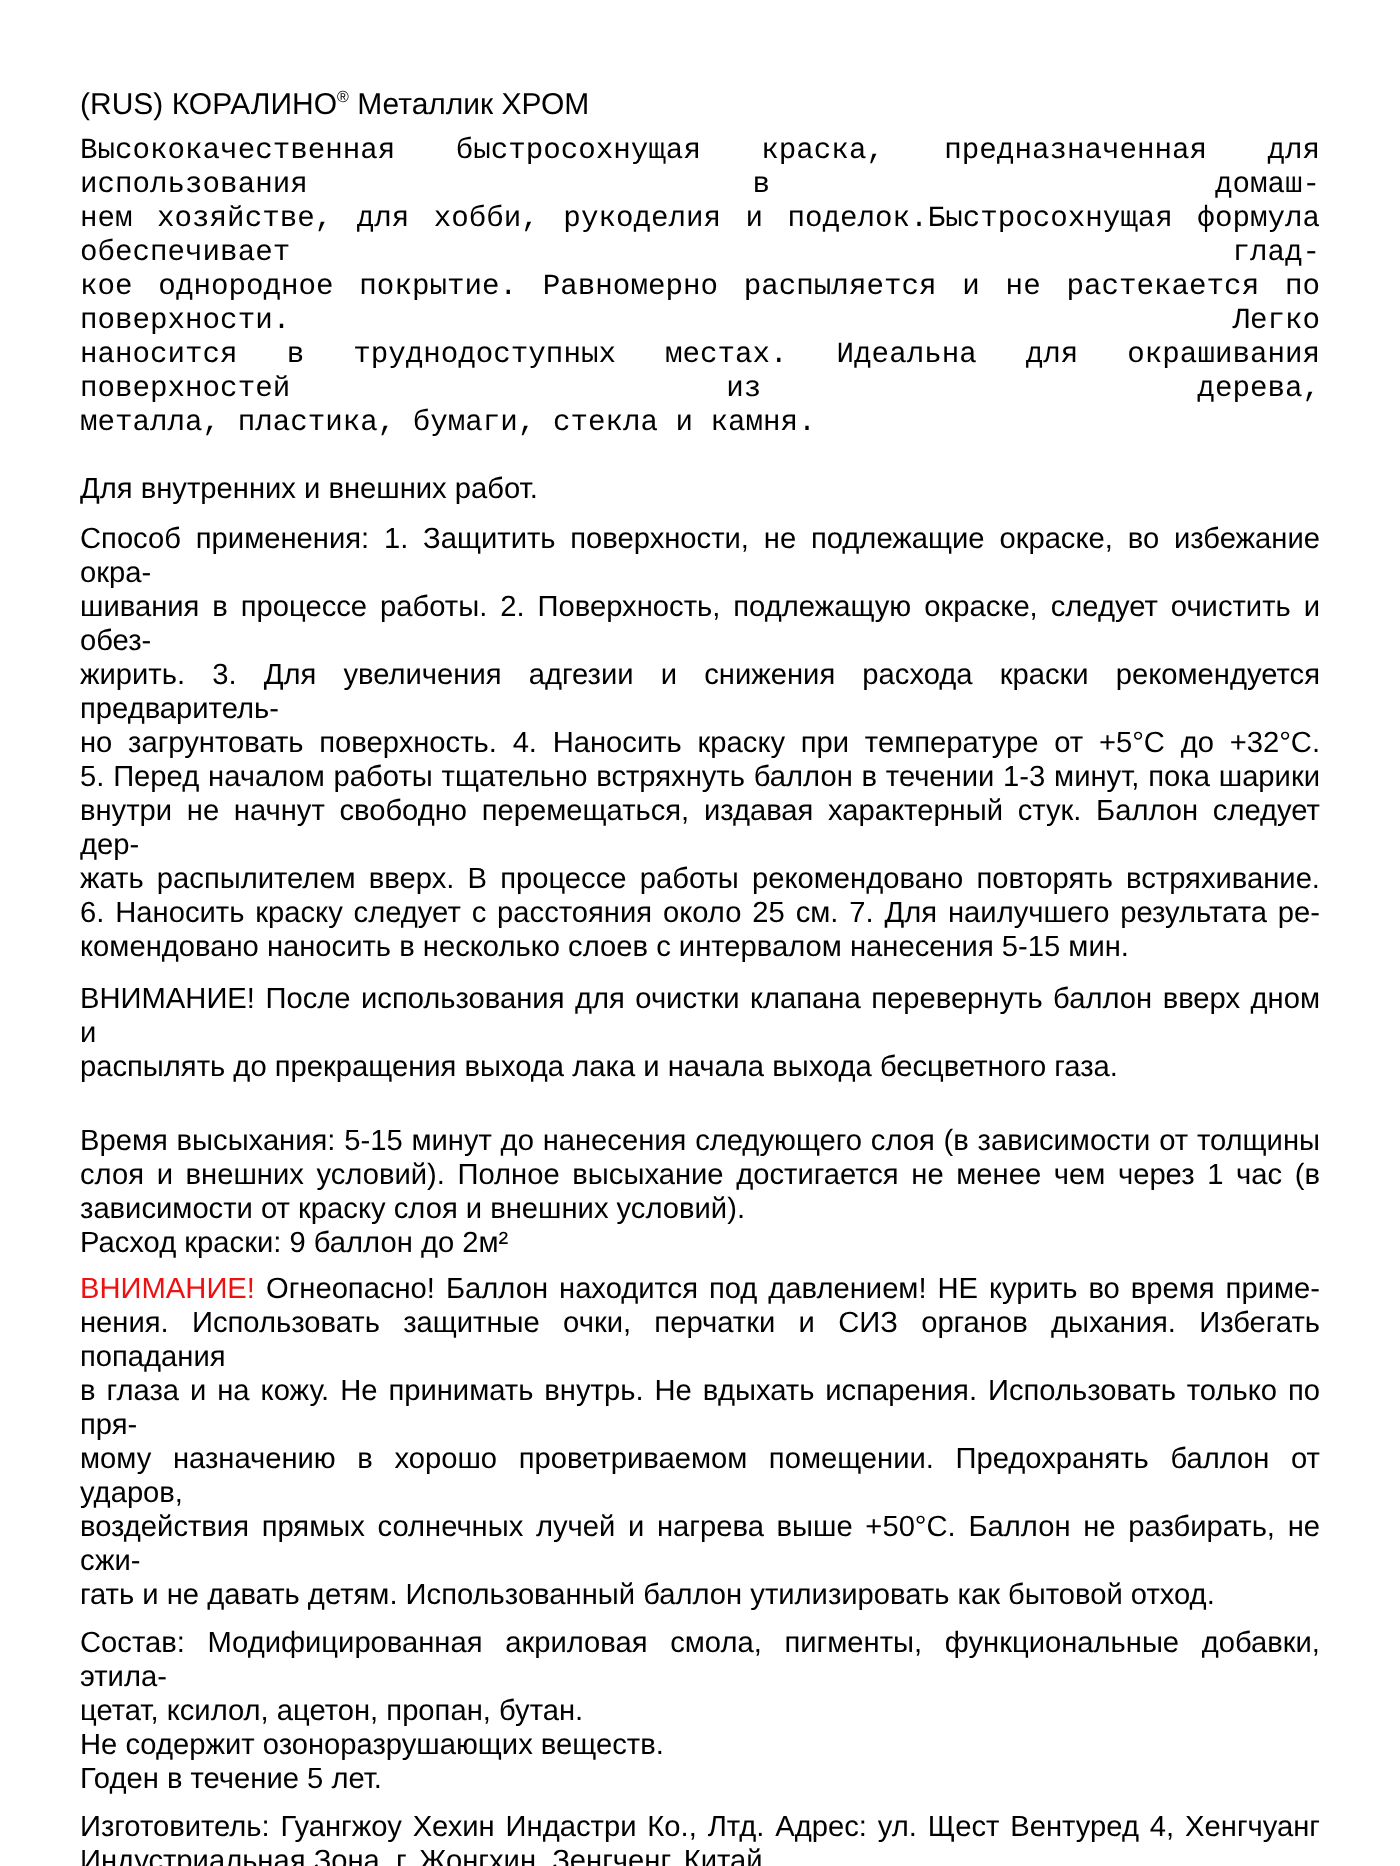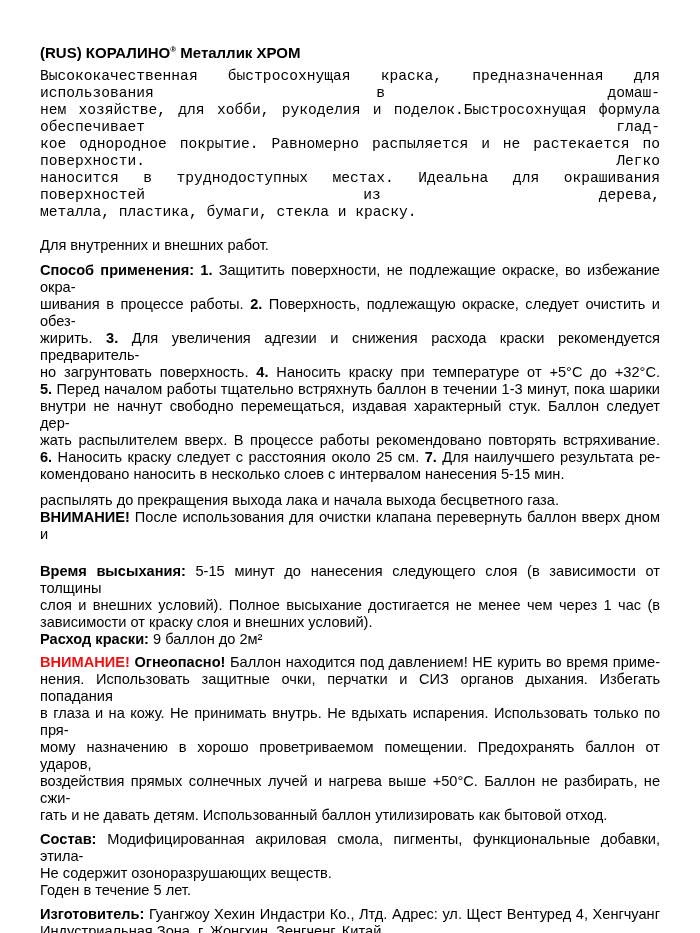--- a/index.html
+++ b/index.html
@@ -24,21 +24,21 @@
   .para { margin: 0; }
   .line {
     text-align: left;
     white-space: normal;
   }
   .line.j {
     text-align: justify;
     text-align-last: justify;
     text-justify: inter-word;
   }
-  .b { font-weight: bold; }
+  .b { font-weight: normal; }
   .red { color: #ee1111; }
   .sup {
     vertical-align: super;
     font-size: 8px;
     line-height: 0;
   }
   
   [data-name="section-product-title"]   { margin-top: 0; font-size: 15px; }
   [data-name="section-description"]     { margin-top: 7px; font-family: Liberation Mono, monospace; }
   [data-name="section-usage-scope"]     { margin-top: 16px; }
@@ -55,58 +55,59 @@
 
 <main class="doc" id="doc-root" data-name="label-document">
     <div class="para" data-name="section-product-title">
       <div class="line" data-name="text-line"><span class="b" data-name="bold-text-run">(RUS) КОРАЛИНО</span><span class="b sup" data-name="registered-trademark-mark">®</span><span class="b" data-name="bold-text-run"> Металлик ХРОМ</span></div>
     </div>
     <div class="para" data-name="section-description">
       <div class="line j" data-name="text-line"><span data-name="text-run">Высококачественная быстросохнущая краска, предназначенная для использования в домаш-</span></div>
       <div class="line j" data-name="text-line"><span data-name="text-run">нем хозяйстве, для хобби, рукоделия и поделок.Быстросохнущая формула обеспечивает глад-</span></div>
       <div class="line j" data-name="text-line"><span data-name="text-run">кое однородное покрытие. Равномерно распыляется и не растекается по поверхности. Легко</span></div>
       <div class="line j" data-name="text-line"><span data-name="text-run">наносится в труднодоступных местах. Идеальна для окрашивания поверхностей из дерева,</span></div>
-      <div class="line" data-name="text-line"><span data-name="text-run">металла, пластика, бумаги, стекла и краску.</span></div>
+      <div class="line" data-name="text-line"><span data-name="text-run">металла, пластика, бумаги, стекла и камня.</span></div>
     </div>
     <div class="para" data-name="section-usage-scope">
       <div class="line" data-name="text-line"><span data-name="text-run">Для внутренних и внешних работ.</span></div>
     </div>
     <div class="para" data-name="section-application">
       <div class="line j" data-name="text-line"><span class="b" data-name="bold-text-run">Способ применения:</span><span data-name="text-run"> </span><span class="b" data-name="bold-text-run">1.</span><span data-name="text-run"> Защитить поверхности, не подлежащие окраске, во избежание окра-</span></div>
       <div class="line j" data-name="text-line"><span data-name="text-run">шивания в процессе работы. </span><span class="b" data-name="bold-text-run">2.</span><span data-name="text-run"> Поверхность, подлежащую окраске, следует очистить и обез-</span></div>
       <div class="line j" data-name="text-line"><span data-name="text-run">жирить. </span><span class="b" data-name="bold-text-run">3.</span><span data-name="text-run"> Для увеличения адгезии и снижения расхода краски рекомендуется предваритель-</span></div>
       <div class="line j" data-name="text-line"><span data-name="text-run">но загрунтовать поверхность. </span><span class="b" data-name="bold-text-run">4.</span><span data-name="text-run"> Наносить краску при температуре от +5°С до +32°С.</span></div>
       <div class="line j" data-name="text-line"><span class="b" data-name="bold-text-run">5.</span><span data-name="text-run"> Перед началом работы тщательно встряхнуть баллон в течении 1-3 минут, пока шарики</span></div>
       <div class="line j" data-name="text-line"><span data-name="text-run">внутри не начнут свободно перемещаться, издавая характерный стук. Баллон следует дер-</span></div>
       <div class="line j" data-name="text-line"><span data-name="text-run">жать распылителем вверх. В процессе работы рекомендовано повторять встряхивание.</span></div>
       <div class="line j" data-name="text-line"><span class="b" data-name="bold-text-run">6.</span><span data-name="text-run"> Наносить краску следует с расстояния около 25 см. </span><span class="b" data-name="bold-text-run">7.</span><span data-name="text-run"> Для наилучшего результата ре-</span></div>
       <div class="line" data-name="text-line"><span data-name="text-run">комендовано наносить в несколько слоев с интервалом нанесения 5-15 мин.</span></div>
     </div>
     <div class="para" data-name="section-valve-warning">
+      <div class="line j" data-name="text-line"><span class="b" data-name="bold-text-run">ВНИМАНИЕ!</span><span data-name="text-run"> После использования для очистки клапана перевернуть баллон вверх дном и</span></div>
       <div class="line" data-name="text-line"><span data-name="text-run">распылять до прекращения выхода лака и начала выхода бесцветного газа.</span></div>
-      <div class="line j" data-name="text-line"><span class="b" data-name="bold-text-run">ВНИМАНИЕ!</span><span data-name="text-run"> После использования для очистки клапана перевернуть баллон вверх дном и</span></div>
     </div>
     <div class="para" data-name="section-drying-time">
       <div class="line j" data-name="text-line"><span class="b" data-name="bold-text-run">Время высыхания:</span><span data-name="text-run"> 5-15 минут до нанесения следующего слоя (в зависимости от толщины</span></div>
       <div class="line j" data-name="text-line"><span data-name="text-run">слоя и внешних условий). Полное высыхание достигается не менее чем через 1 час (в</span></div>
       <div class="line" data-name="text-line"><span data-name="text-run">зависимости от краску слоя и внешних условий).</span></div>
     </div>
     <div class="para" data-name="section-consumption">
       <div class="line" data-name="text-line"><span class="b" data-name="bold-text-run">Расход краски:</span><span data-name="text-run"> 9 баллон до 2м²</span></div>
     </div>
     <div class="para" data-name="section-safety-warning">
       <div class="line j" data-name="text-line"><span class="b red" data-name="warning-text-red" style="color: rgb(238, 17, 17);">ВНИМАНИЕ!</span><span data-name="text-run"> </span><span class="b" data-name="bold-text-run">Огнеопасно!</span><span data-name="text-run"> Баллон находится под давлением! НЕ курить во время приме-</span></div>
       <div class="line j" data-name="text-line"><span data-name="text-run">нения. Использовать защитные очки, перчатки и СИЗ органов дыхания. Избегать попадания</span></div>
       <div class="line j" data-name="text-line"><span data-name="text-run">в глаза и на кожу. Не принимать внутрь. Не вдыхать испарения. Использовать только по пря-</span></div>
       <div class="line j" data-name="text-line"><span data-name="text-run">мому назначению в хорошо проветриваемом помещении. Предохранять баллон от ударов,</span></div>
       <div class="line j" data-name="text-line"><span data-name="text-run">воздействия прямых солнечных лучей и нагрева выше +50°С. Баллон не разбирать, не сжи-</span></div>
       <div class="line" data-name="text-line"><span data-name="text-run">гать и не давать детям. Использованный баллон утилизировать как бытовой отход.</span></div>
     </div>
     <div class="para" data-name="section-composition">
       <div class="line j" data-name="text-line"><span class="b" data-name="bold-text-run">Состав:</span><span data-name="text-run"> Модифицированная акриловая смола, пигменты, функциональные добавки, этила-</span></div>
+      <div class="line" data-name="text-line"><span data-name="text-run">цетат, ксилол, ацетон, пропан, бутан.</span></div>
       <div class="line" data-name="text-line"><span data-name="text-run">Не содержит озоноразрушающих веществ.</span></div>
       <div class="line" data-name="text-line"><span data-name="text-run">Годен в течение 5 лет.</span></div>
     </div>
     <div class="para" data-name="section-manufacturer">
       <div class="line j" data-name="text-line"><span class="b" data-name="bold-text-run">Изготовитель:</span><span data-name="text-run"> Гуангжоу Хехин Индастри Ко., Лтд. Адрес: ул. Щест Вентуред 4, Хенгчуанг</span></div>
       <div class="line" data-name="text-line"><span data-name="text-run">Индустриальная Зона, г. Жонгхин, Зенгченг, Китай</span></div>
     </div>
   </main>
 
 </body></html>

